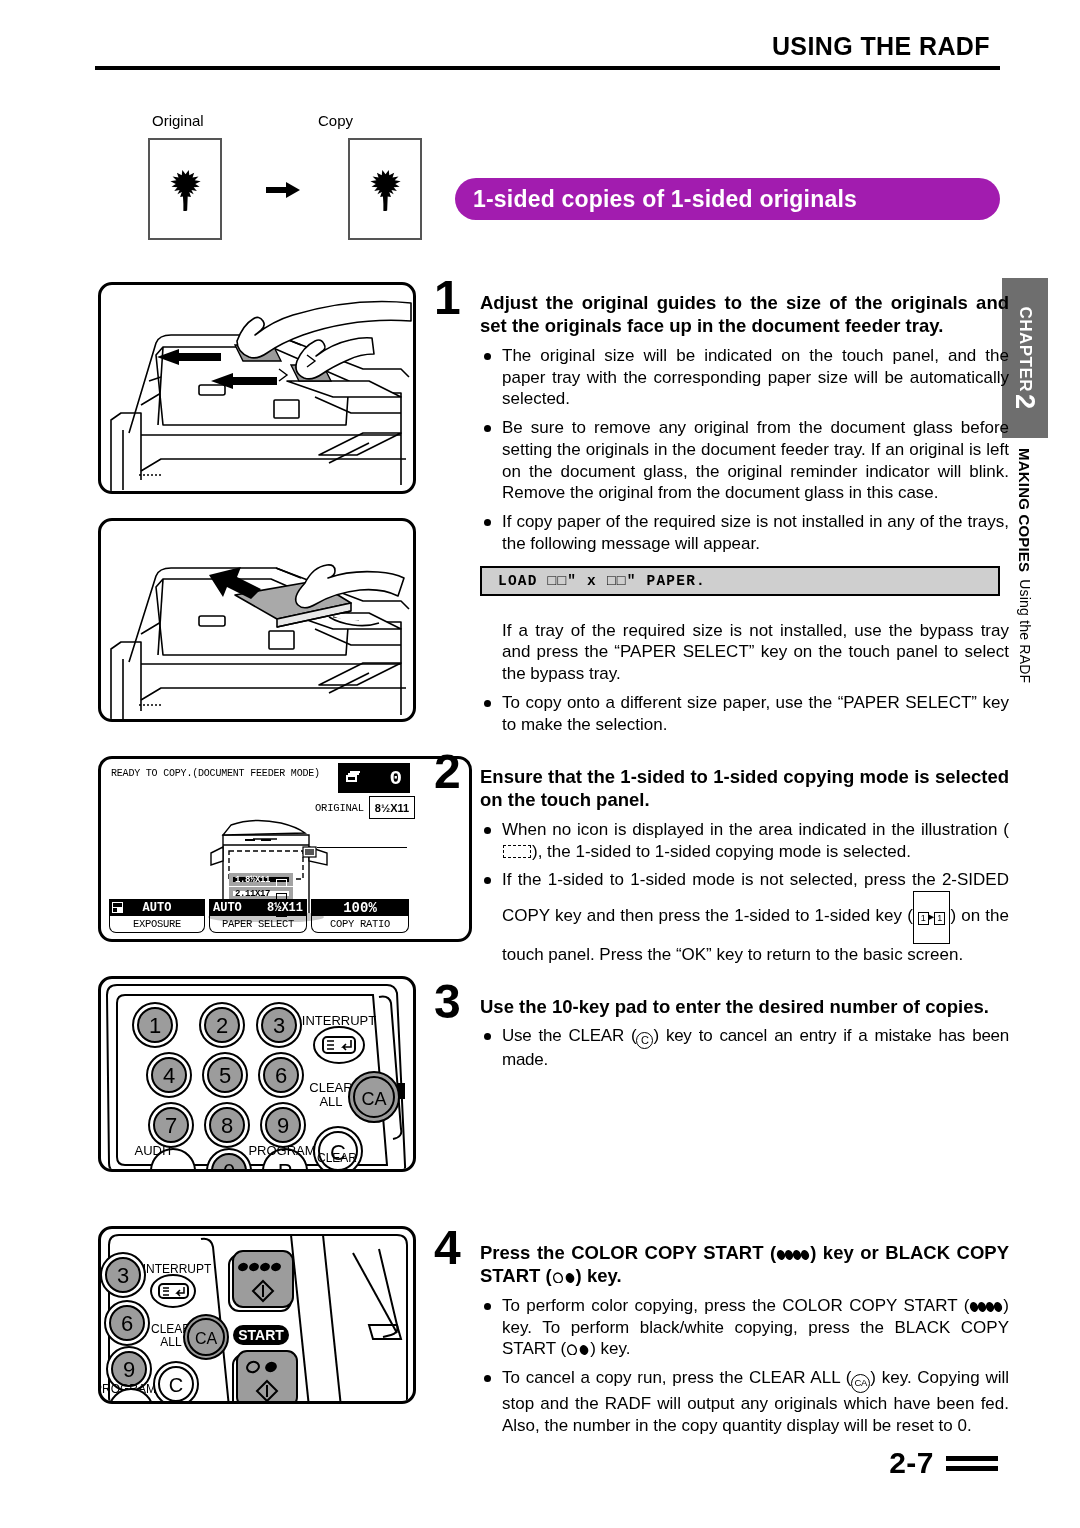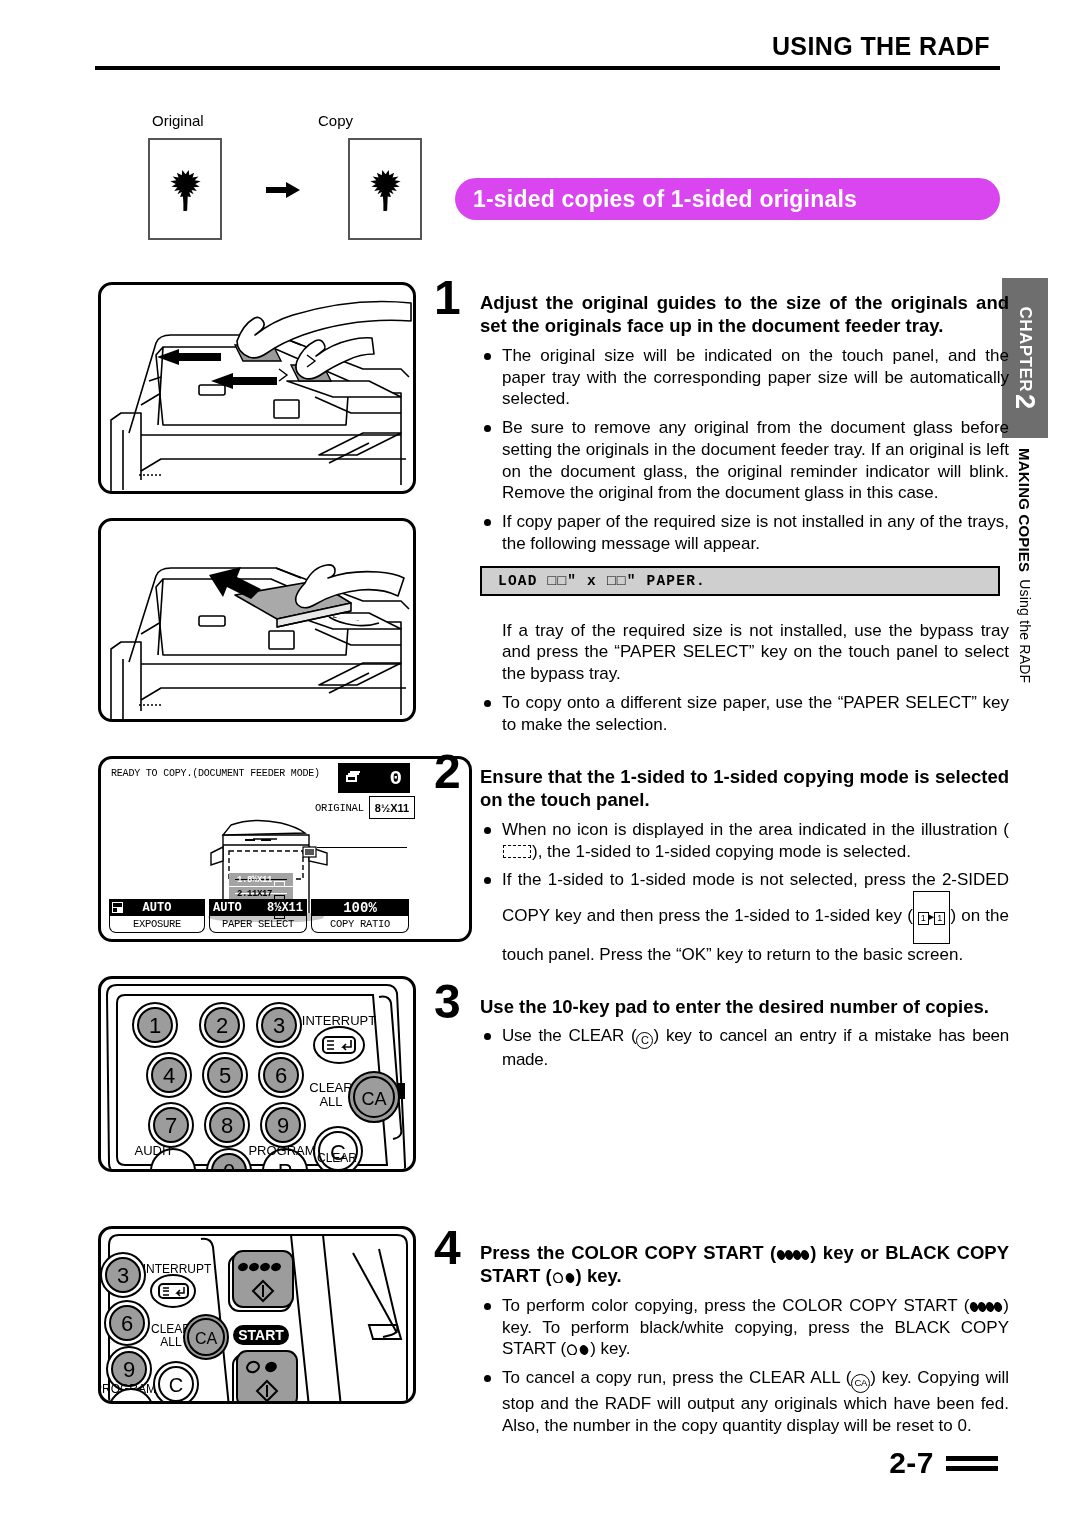--- a/index.html
+++ b/index.html
@@ -29,21 +29,21 @@
     border:2px solid #555; background:#fff;
   }
   .tree { position:absolute; left:50%; top:52%; transform:translate(-50%,-50%); width:54px; height:54px; }
   #oc-arrow {
     position:absolute; left:118px; top:70px; width:34px; height:16px;
   }
 
   
   #banner {
     position:absolute; left:455px; top:178px; width:545px; height:42px;
-    background:#d946ef; border-radius:21px;
+    background:#a21caf; border-radius:21px;
     color:#fff; font-size:23px; font-weight:bold;
     display:flex; align-items:center; padding-left:18px;
     box-sizing:border-box; letter-spacing:.2px;
   }
 
   
   #chapter-tab {
     position:absolute; left:1002px; top:278px; width:46px; height:160px;
     background:#6e6e6e; color:#fff;
   }
@@ -137,21 +137,21 @@
   }
   #tp-count .stackicon { position:absolute; left:7px; top:8px; }
   #tp-original { left:214px; top:43px; font-size:10.5px; letter-spacing:-.2px; }
   #tp-origsize {
     position:absolute; left:268px; top:37px; width:44px; height:21px;
     border:1px solid #000; font-size:11px; font-weight:bold;
     display:flex; align-items:center; justify-content:center;
   }
   .tray-row {
     position:absolute; left:128px; width:64px; height:13px;
-    border:6px solid #a3a3a3; font-size:9px; font-weight:bold;
+    border:4px solid #a3a3a3; font-size:9px; font-weight:bold;
     display:flex; align-items:center; padding-left:2px; box-sizing:border-box;
     background:#fff; font-family:"Liberation Mono", monospace; letter-spacing:-.4px;
   }
   .tray-row.sel { background:#000; color:#fff; }
   .tray-row .ic {
     position:absolute; right:2px; top:2px; width:9px; height:8px;
     border:1px solid currentColor;
   }
   .tp-btn {
     position:absolute; bottom:6px; height:34px; box-sizing:border-box;

